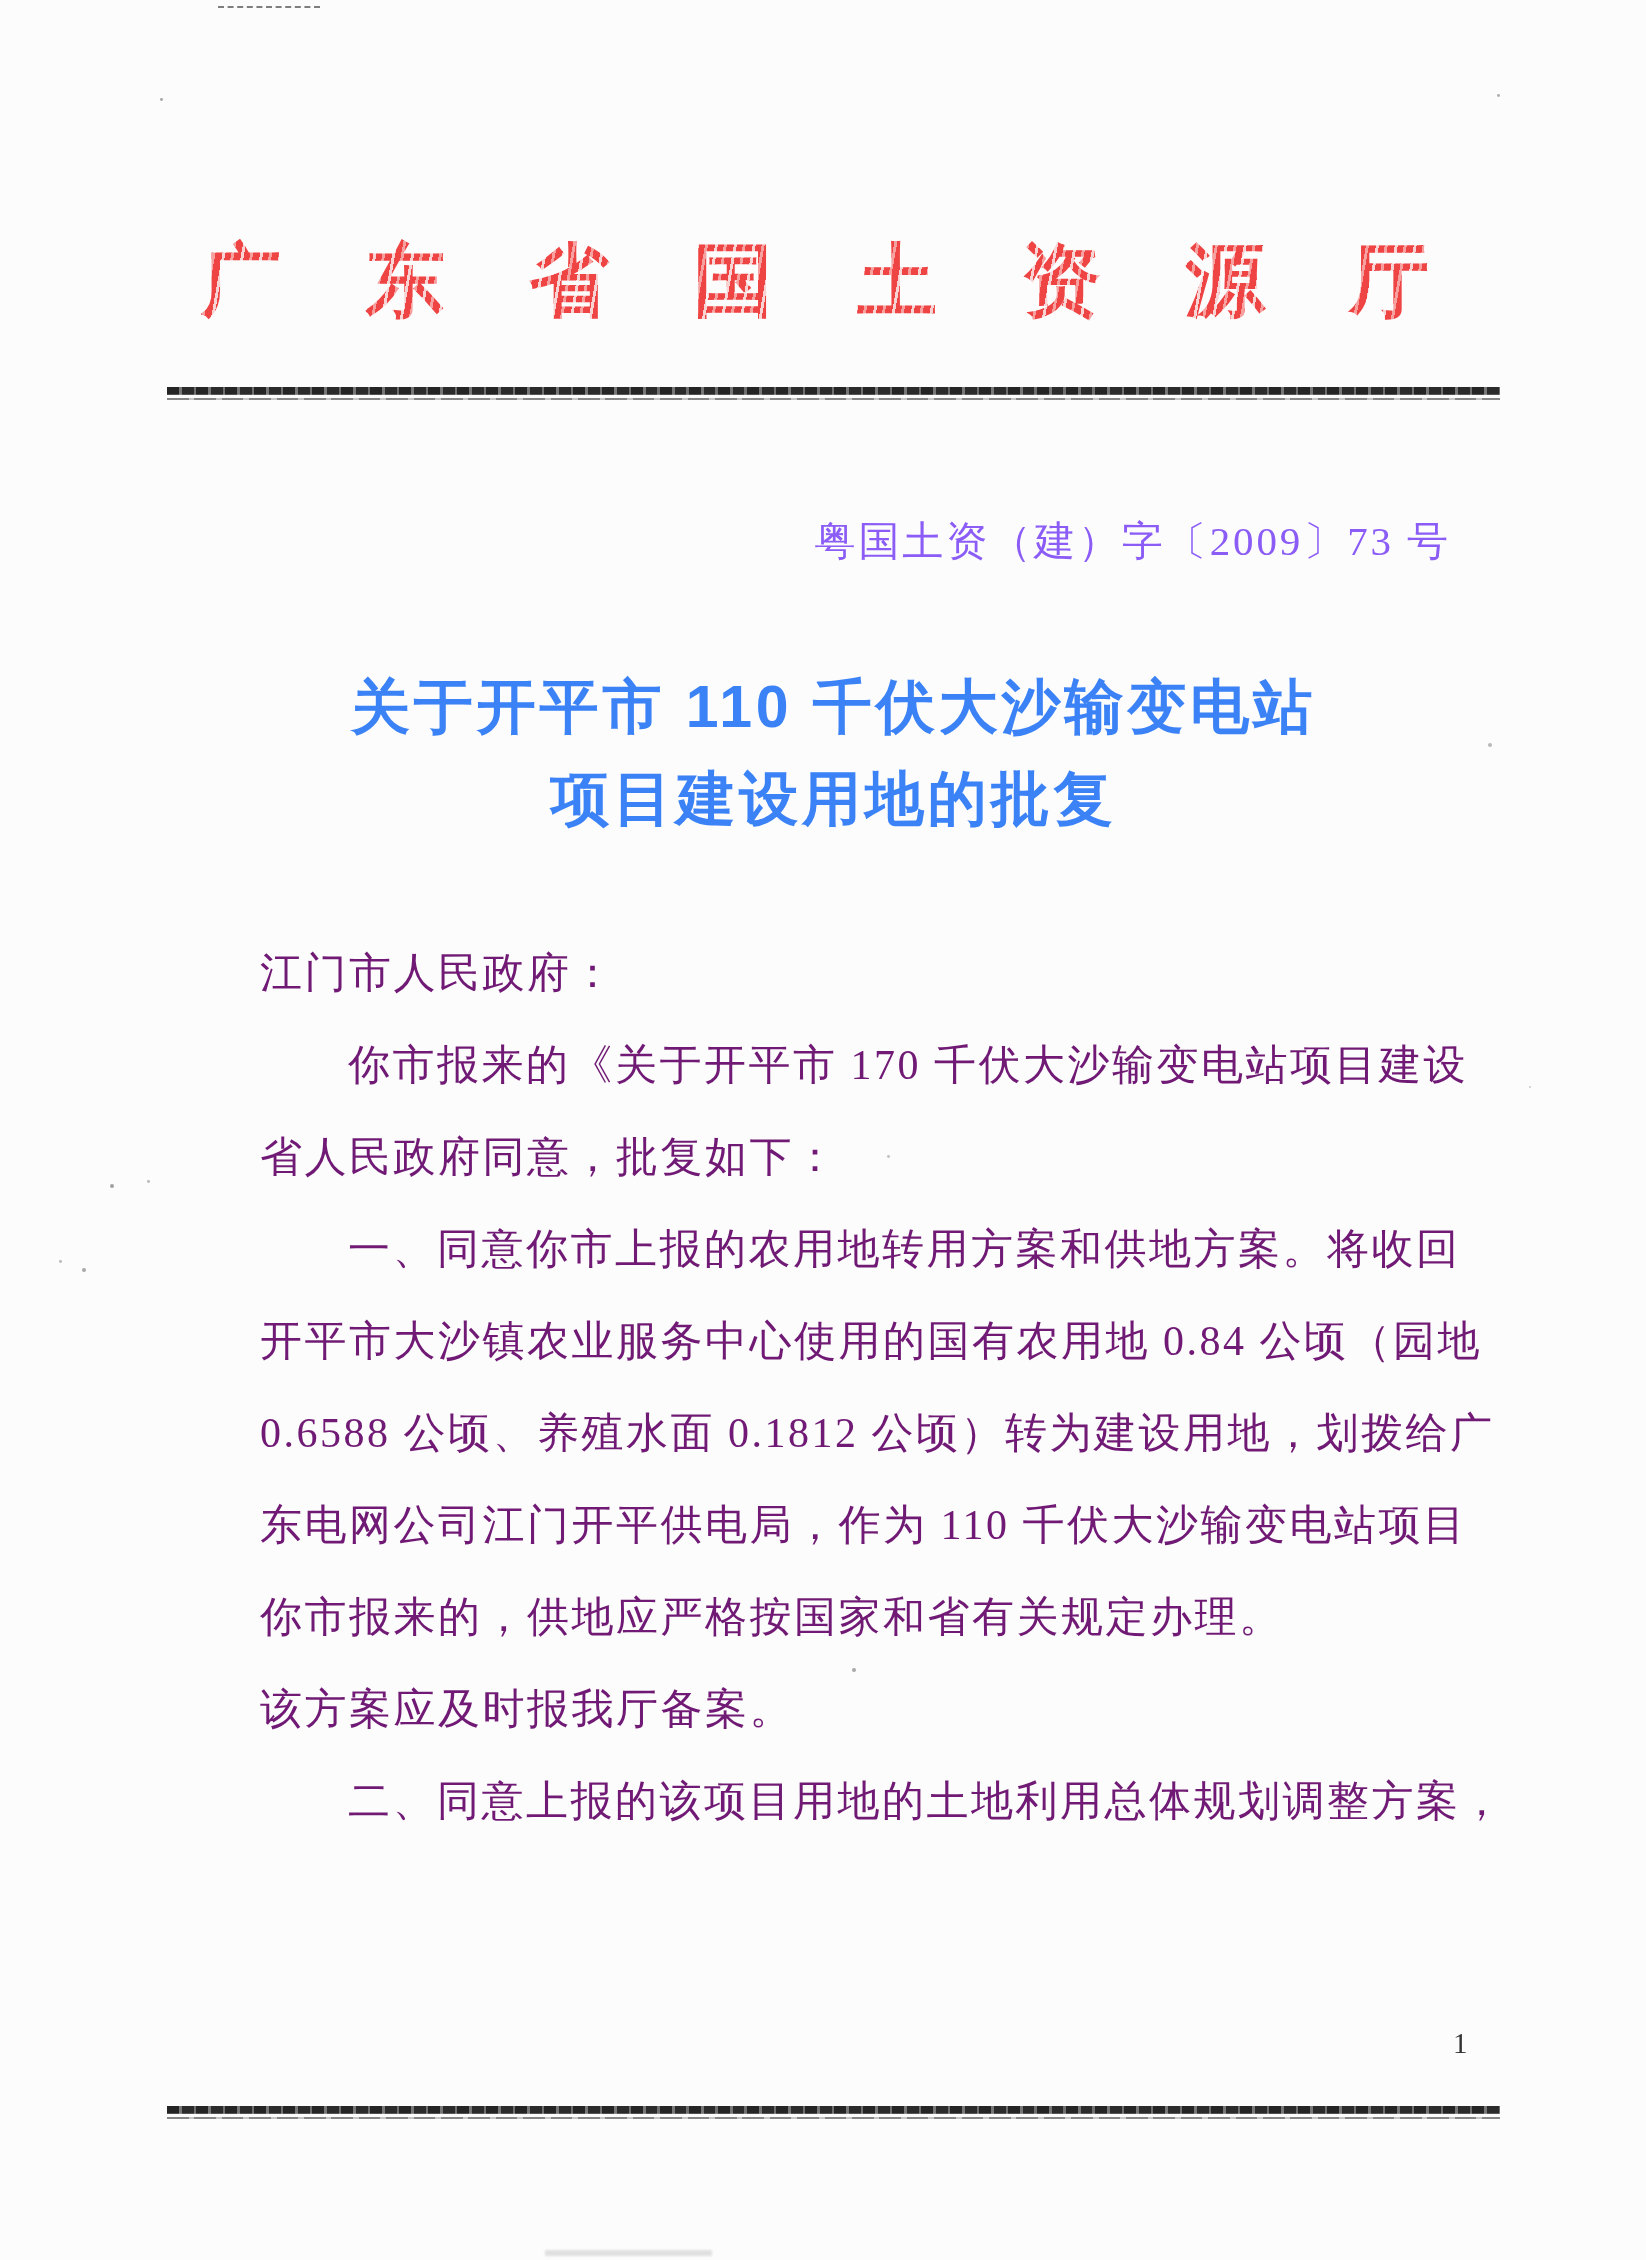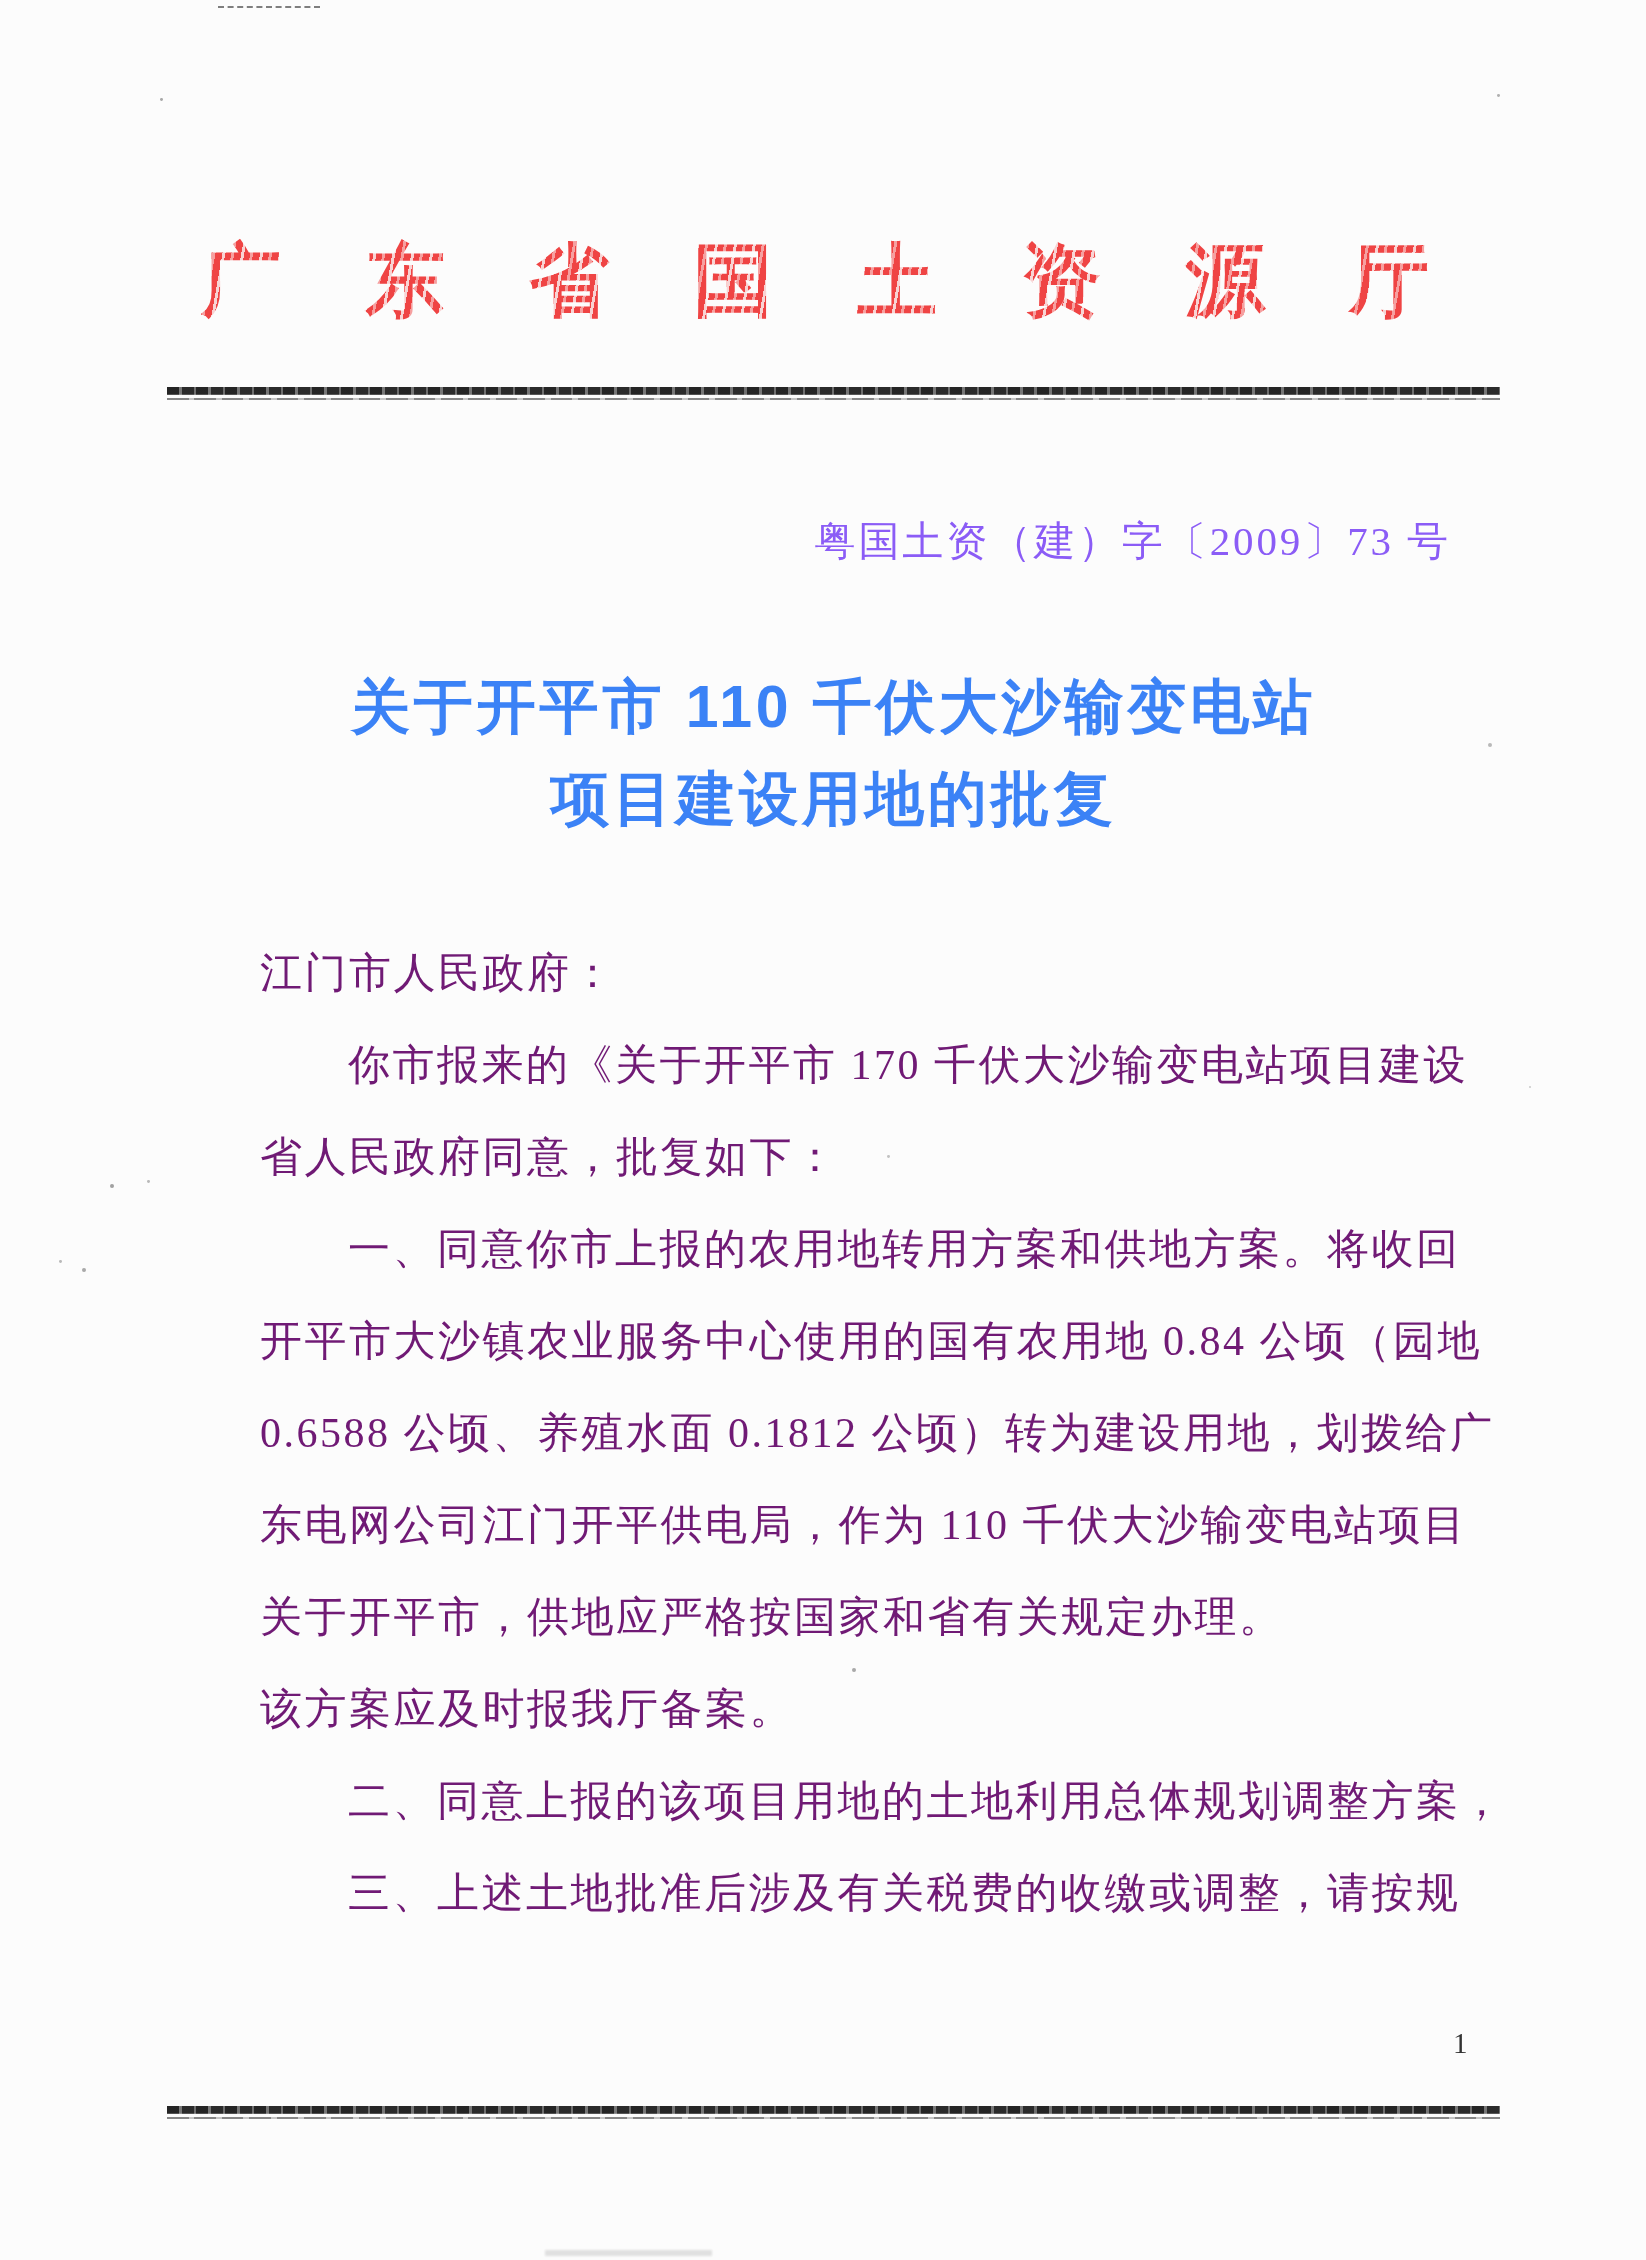--- a/index.html
+++ b/index.html
@@ -91,24 +91,23 @@
   </div>
 
   <div class="body-text">
     <div class="line">江门市人民政府：</div>
     <div class="line indent">你市报来的《关于开平市 170 千伏大沙输变电站项目建设</div>
     <div class="line">省人民政府同意，批复如下：</div>
     <div class="line indent">一、同意你市上报的农用地转用方案和供地方案。将收回</div>
     <div class="line">开平市大沙镇农业服务中心使用的国有农用地 0.84 公顷（园地</div>
     <div class="line">0.6588 公顷、养殖水面 0.1812 公顷）转为建设用地，划拨给广</div>
     <div class="line">东电网公司江门开平供电局，作为 110 千伏大沙输变电站项目</div>
-    <div class="line">关于开平市，供地应严格按国家和省有关规定办理。</div>
+    <div class="line">你市报来的，供地应严格按国家和省有关规定办理。</div>
     <div class="line">该方案应及时报我厅备案。</div>
     <div class="line indent">二、同意上报的该项目用地的土地利用总体规划调整方案，</div>
-    <div class="line indent">三、上述土地批准后涉及有关税费的收缴或调整，请按规</div>
   </div>
 
   <div class="page-number">1</div>
 
   <div class="rule rule-bottom"></div>
 
   <div class="speckle" style="left:160px;top:98px;width:2.9px;height:2.9px;opacity:.5"></div>
   <div class="speckle" style="left:1497px;top:94px;width:2.9px;height:2.9px;opacity:.45"></div>
   <div class="speckle" style="left:110px;top:1184px;width:3.9px;height:3.9px;opacity:.55"></div>
   <div class="speckle" style="left:147px;top:1180px;width:2.9px;height:2.9px;opacity:.4"></div>

